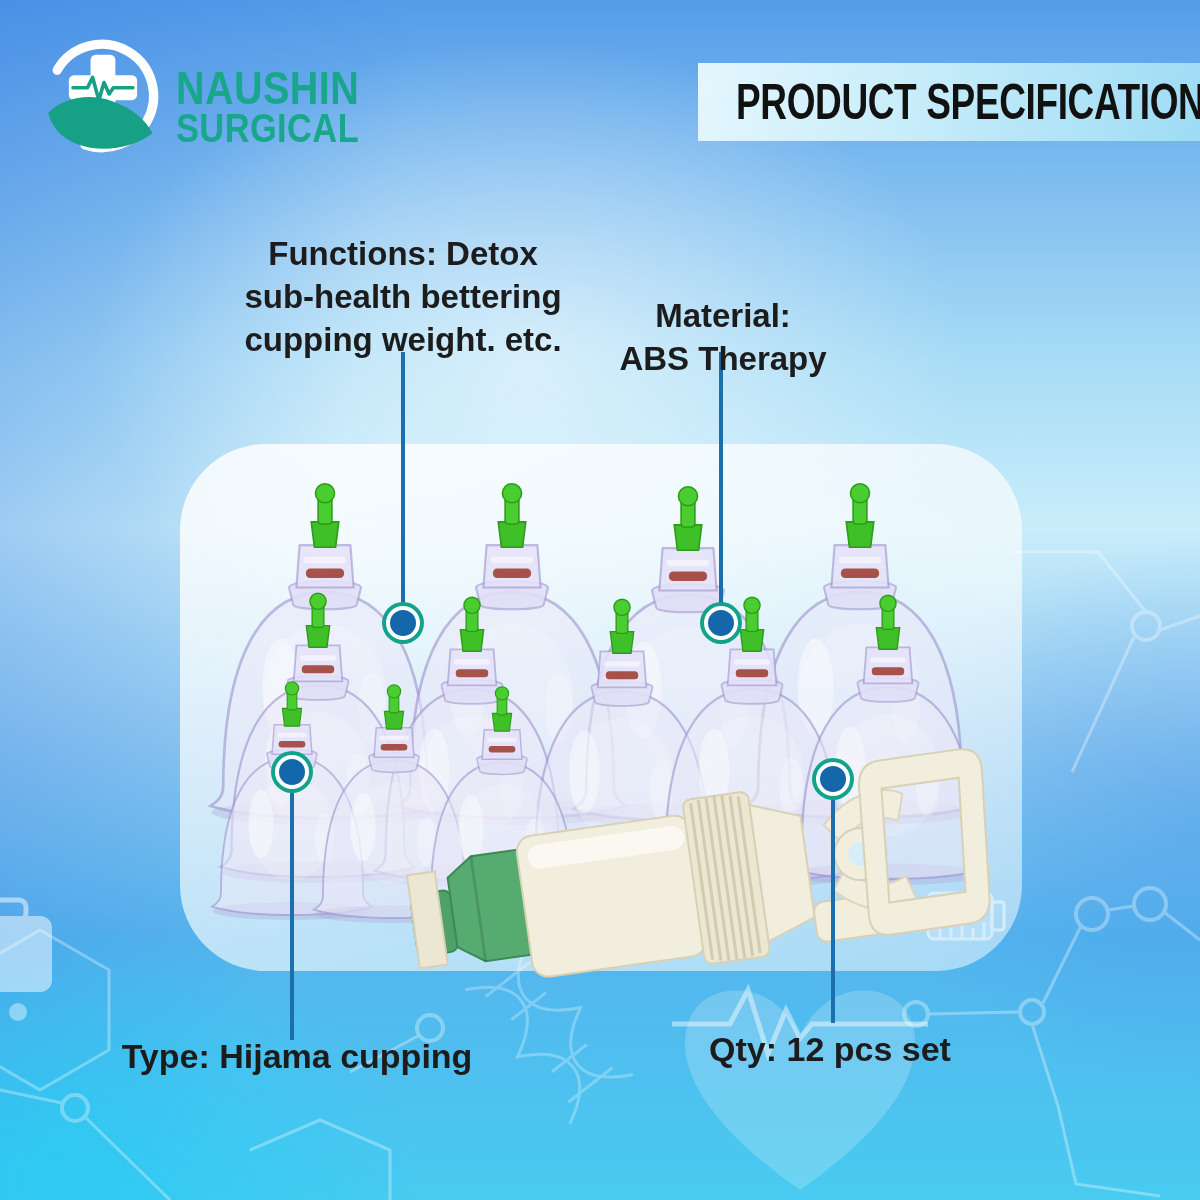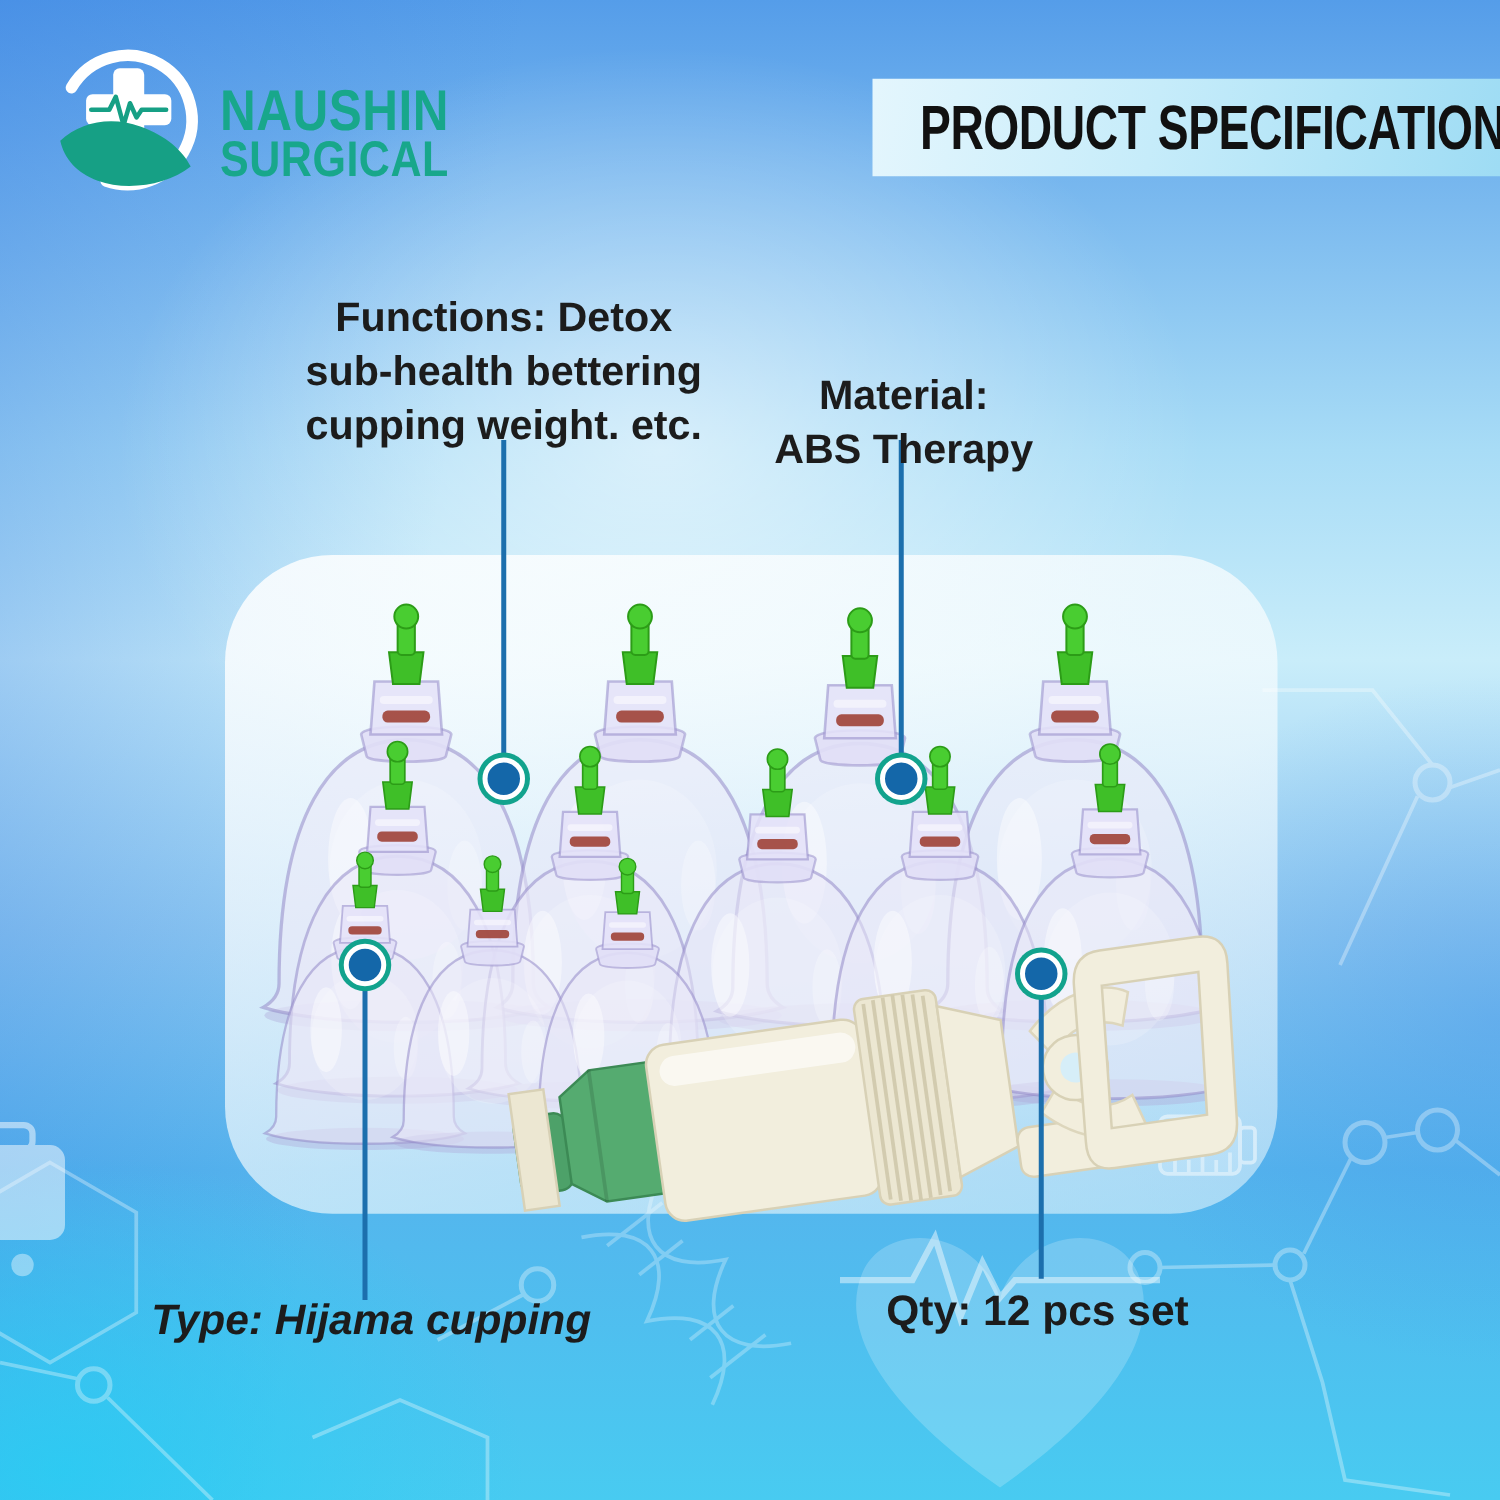--- a/index.html
+++ b/index.html
@@ -34,21 +34,21 @@
     background:linear-gradient(100deg,#e4f6fd 0%,#c6ecfa 45%,#9edcf4 100%);
     display:flex;align-items:center;padding-left:38px;box-sizing:border-box;
   }
   .banner-title{font-size:50px;font-weight:bold;color:#111;letter-spacing:-.5px;
     transform:scaleX(.74);transform-origin:left center;white-space:nowrap;}
   
   .callout{position:absolute;text-align:center;color:#1c1c1c;font-weight:bold;
     font-size:33px;line-height:1.3;}
   .callout-functions{left:168px;top:233px;width:470px;}
   .callout-material{left:548px;top:263px;width:350px;margin-top:32px;}
-  .callout-type{left:82px;top:1034px;width:430px;font-size:34px;font-style:italic;}
+  .callout-type{left:82px;top:1034px;width:430px;font-size:34px;}
   .callout-qty{left:650px;top:1027px;width:360px;font-size:34px;text-align:center;}
   .callout span{display:block;}
   .cline{position:absolute;width:4px;background:#1c6fad;}
   .cline-1{left:401px;top:352px;height:271px;}
   .cline-2{left:719px;top:352px;height:271px;}
   .cline-3{left:290px;top:772px;height:268px;}
   .cline-4{left:831px;top:779px;height:244px;}
   .dot{position:absolute;width:26px;height:26px;border-radius:50%;
     background:#1467a9;border:4px solid #ffffff;box-shadow:0 0 0 4px #12a38d;}
   .dot-1{left:386px;top:606px;}

